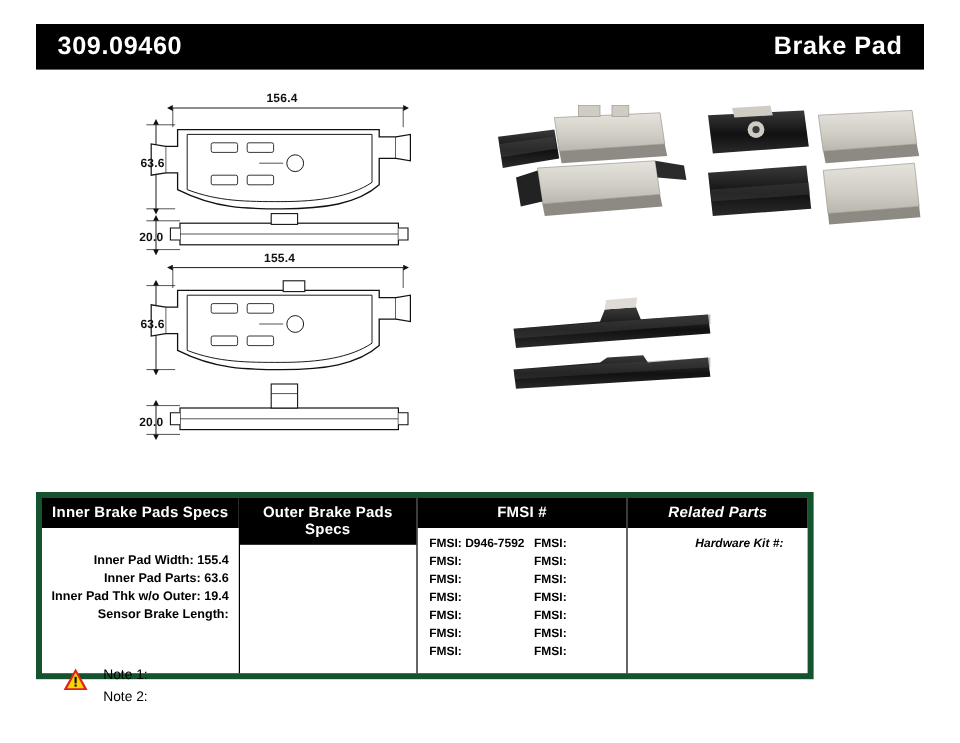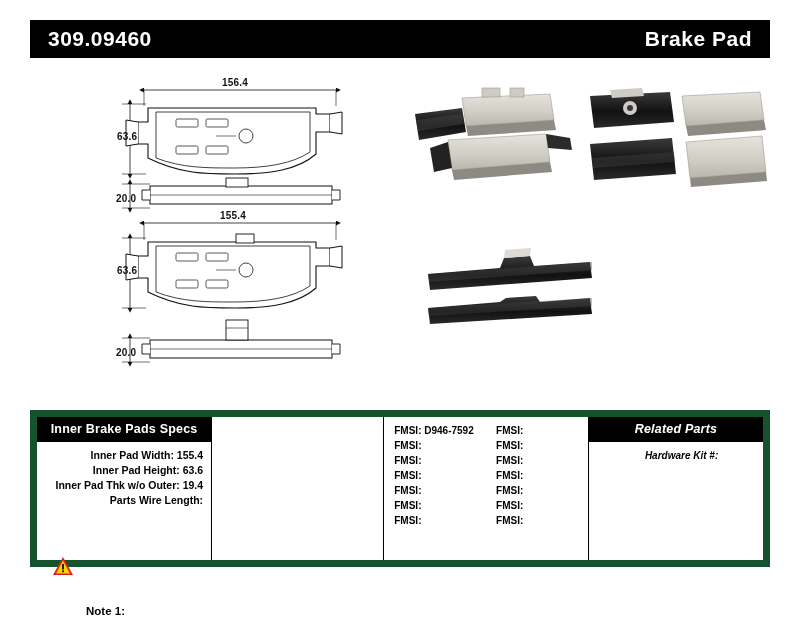--- a/index.html
+++ b/index.html
@@ -54,23 +54,23 @@
     font-size: 10px;
     font-weight: bold;
     color: #111;
     letter-spacing: 0.2px;
   }
 
   
   .specs {
     position: absolute;
     left: 30px; top: 410px;
-    width: 740px;
-    display: flex;
-    border: 7px solid #14532d;
+    width: 648px;
+    display: flex;
+    border: 5px solid #14532d;
   }
   .spec-col {
     border-right: 1px solid #000;
     display: flex;
     flex-direction: column;
   }
   .spec-col:last-child { border-right: none; font-style: italic; }
   .spec-col.c1 { width: 178px; }
   .spec-col.c2 { width: 175px; }
   .spec-col.c3 { width: 208px; }
@@ -79,21 +79,21 @@
   .spec-head {
     background: #000;
     color: #fff;
     font-size: 12.5px;
     font-weight: bold;
     text-align: center;
     padding: 5px 2px 6px 2px;
     letter-spacing: 0.2px;
   }
   .spec-body {
-    padding: 6px 8px 10px 8px;
+    padding: 20px 8px 10px 8px;
     min-height: 118px;
   }
   .spec-row {
     font-size: 10.5px;
     font-weight: bold;
     line-height: 15px;
     text-align: right;
     white-space: nowrap;
   }
   .spec-row .val { font-weight: bold; }
@@ -133,23 +133,22 @@
     display: flex;
     align-items: flex-start;
   }
   .warn-icon {
     width: 22px; height: 20px;
     margin-right: 12px;
     margin-top: 2px;
   }
   .note-lines .note {
     font-size: 11.5px;
-    font-weight: bold;
+    font-weight: normal;
     line-height: 18px;
-    margin-top: 48px;
   }
 
   svg { display: block; }
 </style>
 </head>
 <body>
 
 <div class="page">
 
   <div class="header">
@@ -307,38 +306,40 @@
   <div class="specs">
 
     <div class="spec-col c1">
       <div class="spec-head">Inner Brake Pads Specs</div>
       <div class="spec-body">
         <div class="spec-row">
           <span>Inner Pad Width:</span>
           <span class="val">155.4</span>
         </div>
         <div class="spec-row">
-          <span>Inner Pad Height:</span>
+          <span>Inner Pad Parts:</span>
           <span class="val">63.6</span>
         </div>
         <div class="spec-row">
           <span>Inner Pad Thk w/o Outer:</span>
           <span class="val">19.4</span>
         </div>
         <div class="spec-row">
-          <span>Parts Wire Length:</span>
+          <span>Sensor Brake Length:</span>
           <span class="val"></span>
         </div>
       </div>
     </div>
 
     <div class="spec-col c2">
+      <div class="spec-head">Outer Brake Pads Specs</div>
     </div>
 
     <div class="spec-col c3">
+      <div class="spec-head">FMSI #</div>
       <div class="fmsi-body">
         <div class="fmsi-colL">
           <div class="fmsi-line">FMSI:  D946-7592</div>
           <div class="fmsi-line">FMSI:</div>
           <div class="fmsi-line">FMSI:</div>
           <div class="fmsi-line">FMSI:</div>
           <div class="fmsi-line">FMSI:</div>
           <div class="fmsi-line">FMSI:</div>
           <div class="fmsi-line">FMSI:</div>
         </div>

